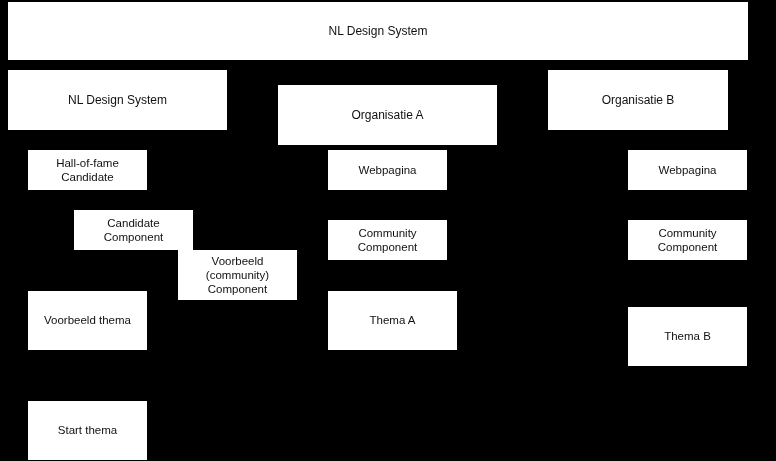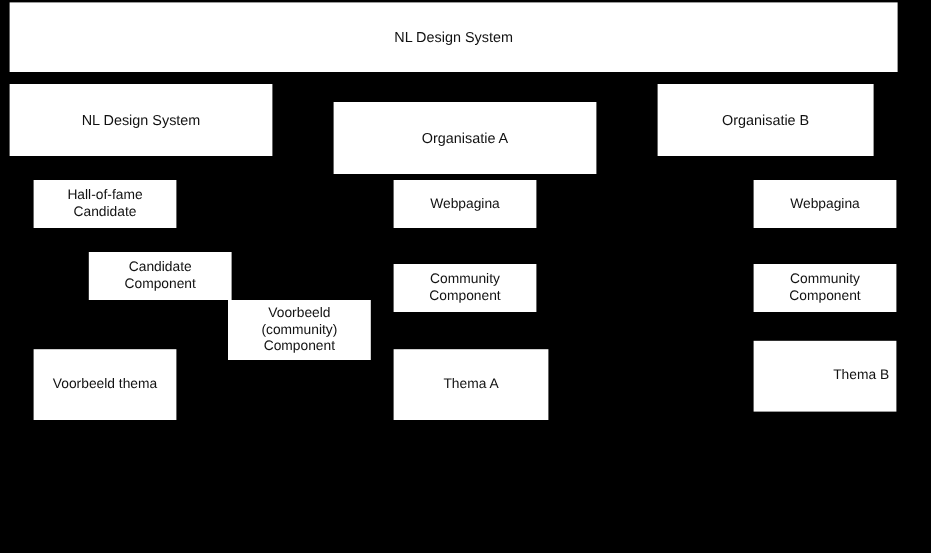--- a/index.html
+++ b/index.html
@@ -57,22 +57,25 @@
     <span>Hall-of-fame
 Candidate</span>
   </div>
   <div class="node" style="left:28px; top:210px; width:119px; height:40px;margin-left:46px;">
     <span>Candidate
 Component</span>
   </div>
   <div class="node" style="left:28px; top:291px; width:119px; height:59px;text-align:center;">
     <span>Voorbeeld thema</span>
   </div>
+  <div class="node" style="left:28px; top:401px; width:119px; height:59px;">
+    <span>Start thema</span>
+  </div>
 
-  <div class="node" style="left:178px; top:250px; width:119px; height:50px;margin-left:12px;">
+  <div class="node" style="left:178px; top:250px; width:119px; height:50px;">
     <span>Voorbeeld
 (community)
 Component</span>
   </div>
 
   <div class="node" style="left:328px; top:150px; width:119px; height:40px;">
     <span>Webpagina</span>
   </div>
   <div class="node" style="left:328px; top:220px; width:119px; height:40px;">
     <span>Community
@@ -82,17 +85,17 @@
     <span>Thema A</span>
   </div>
 
   <div class="node" style="left:628px; top:150px; width:119px; height:40px;">
     <span>Webpagina</span>
   </div>
   <div class="node" style="left:628px; top:220px; width:119px; height:40px;">
     <span>Community
 Component</span>
   </div>
-  <div class="node" style="left:628px; top:284px; width:119px; height:59px;justify-content:flex-end;">
+  <div class="node" style="left:628px; top:307px; width:119px; height:59px;">
     <span>Thema B</span>
   </div>
 
 </div>
 
 </body></html>

